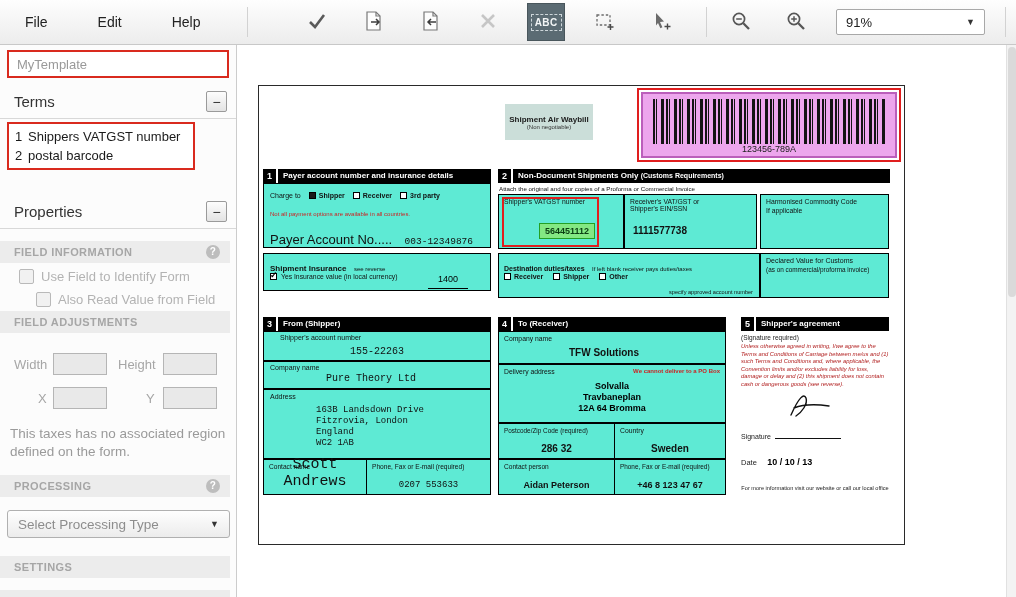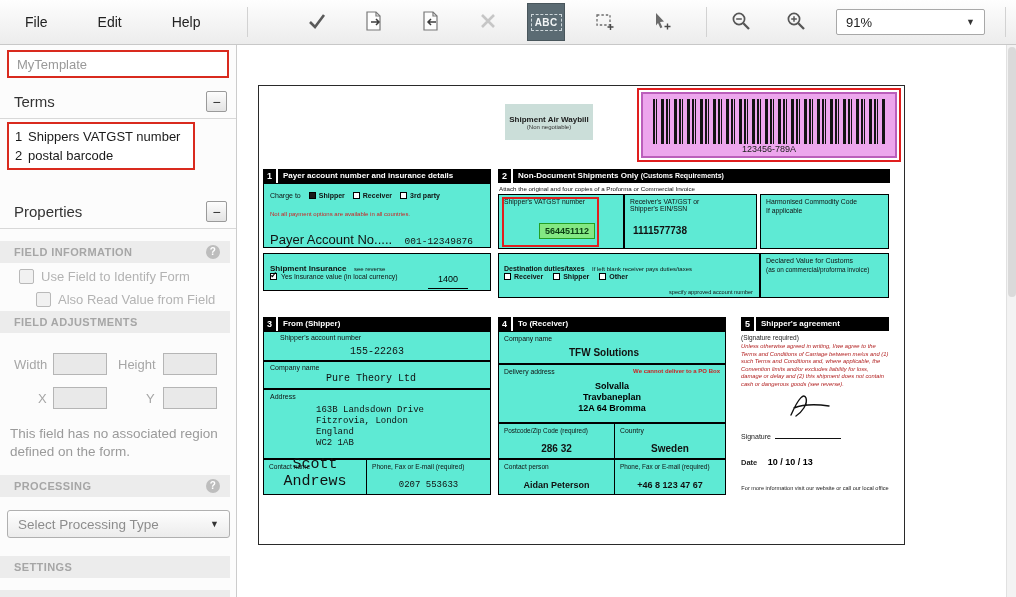--- a/index.html
+++ b/index.html
@@ -198,21 +198,21 @@
     </div>
     <span class="adj-label" style="left:14px;top:312px;">Width</span>
     <input class="adj-input" style="left: 53px; top: 308px;">
     <span class="adj-label" style="left:118px;top:312px;">Height</span>
     <input class="adj-input" style="left: 163px; top: 308px;">
     <span class="adj-label" style="left:38px;top:346px;">X</span>
     <input class="adj-input" style="left: 53px; top: 342px;">
     <span class="adj-label" style="left:146px;top:346px;">Y</span>
     <input class="adj-input" style="left: 163px; top: 342px;">
 
-    <div class="no-region">This field has no associated region defined on the form.</div>
+    <div class="no-region">This taxes has no associated region defined on the form.</div>
 
     <div class="sbar" style="top:430px;">
       <span>PROCESSING</span>
       <span class="help">?</span>
     </div>
     <div class="proc-select">
       <span>Select Processing Type</span>
       <span class="zoom-caret">▼</span>
     </div>
 
@@ -256,21 +256,21 @@
               <span class="flabel" style="font-weight:bold;">Receiver</span>
             </span>
           <span style="display:flex;align-items:center;gap:3px;">
               <span class="cb"></span>
               <span class="flabel" style="font-weight:bold;">3rd party</span>
             </span>
         </div>
         <div class="abs flabel rednote" style="left:6px;top:27px;font-size:6px;">Not all payment options are available in all countries.</div>
         <div class="abs" style="left:6px;top:46px;">
           <span class="flabel" style="font-size:13px;">Payer Account No.....</span>
-          <span class="fvalue-mono" style="margin-left:8px;">001-12349876</span>
+          <span class="fvalue-mono" style="margin-left:8px;">003-12349876</span>
         </div>
       </div>
       <div class="abs dbox" style="left:4px;top:167px;width:228px;height:38px;">
         <div class="abs" style="left:6px;top:3px;">
           <span class="flabel" style="font-size:8px;font-weight:bold;">Shipment Insurance</span>
           <span class="flabel" style="font-size:6px;margin-left:3px;">see reverse</span>
         </div>
         <div class="abs" style="left:6px;top:19px;display:flex;align-items:center;gap:4px;">
           <span class="cb checked"></span>
           <span class="flabel" style="font-size:6.8px;">Yes Insurance value (in local currency)</span>
@@ -406,21 +406,21 @@
         <div style="margin:2px 0 0 44px;">
           <svg width="48" height="28" viewBox="0 0 48 28">
               <path d="M6 24 C14 6 19 2 21 7 C23 13 17 21 11 25 M9 17 C19 13 30 13 44 15" stroke="#111" fill="none" stroke-width="1.4" stroke-linecap="round"></path>
             </svg>
         </div>
         <div style="margin-top:2px;">
           <span class="s5small" style="font-size:7px;">Signature</span>
           <span class="sigline"></span>
         </div>
         <div style="margin-top:8px;">
-          <span class="s5small" style="font-size:7.5px;font-weight:bold;">Date</span>
+          <span class="s5small" style="font-size:7.5px;font-weight:normal;">Date</span>
           <span style="font-size:9px;font-weight:bold;margin-left:6px;">10 / 10 / 13</span>
         </div>
         <div class="doc-footnote" style="margin-top:16px;">For more information visit our website or call our local office</div>
       </div>
 
     </div>
   </div>
 
   <div class="vscroll">
     <div class="vthumb"></div>

